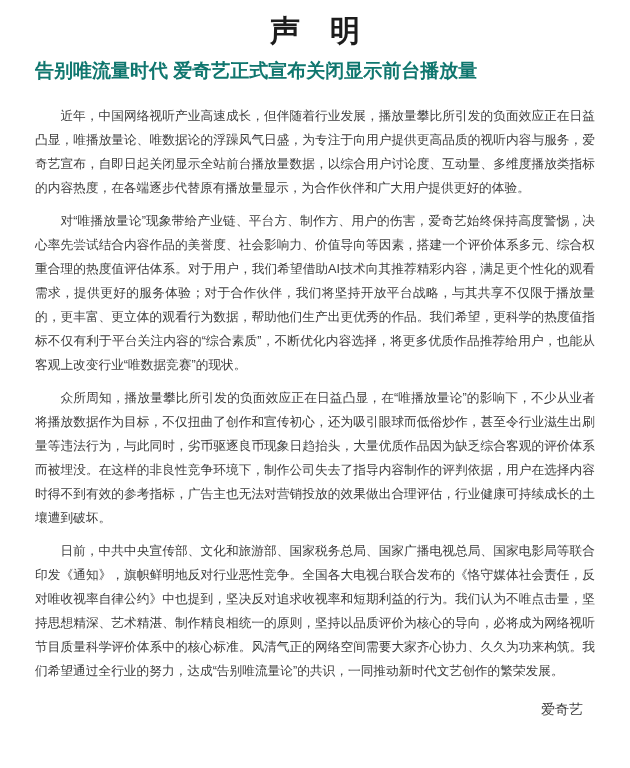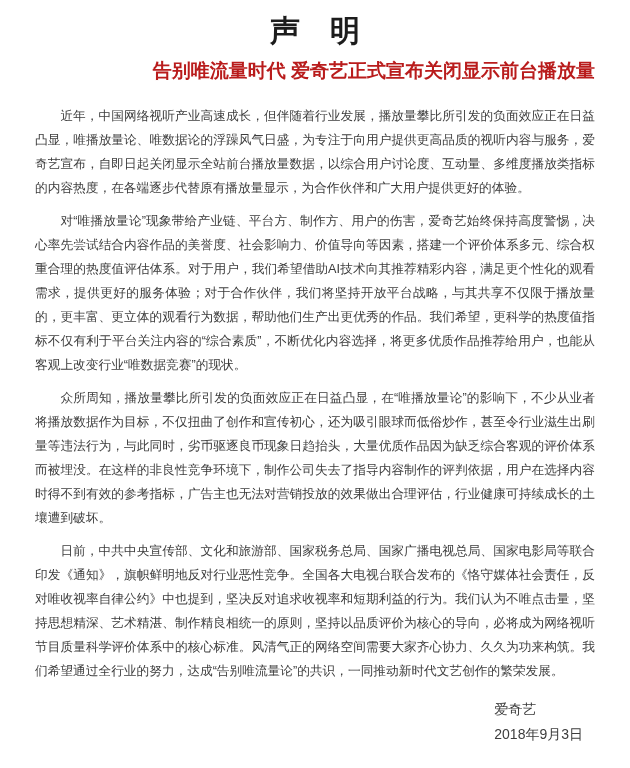--- a/index.html
+++ b/index.html
@@ -22,25 +22,25 @@
   }
   .doc-title {
     text-align: center;
     font-size: 30px;
     line-height: 34px;
     font-weight: bold;
     color: #1c1c1c;
     margin: 4px 0 0 0;
   }
   .doc-subtitle {
-    text-align: right;
+    text-align: left;
     font-size: 19px;
     line-height: 23px;
     font-weight: bold;
-    color: #b91c1c;
+    color: #0f766e;
     margin: 11px 0 0 0;
   }
   .doc-body {
     margin-top: 22px;
   }
   .doc-body p {
     font-size: 12.7px;
     line-height: 24px;
     color: #3c3c3c;
     text-align: justify;
@@ -48,21 +48,21 @@
     margin: 0 0 9px 0;
     letter-spacing: 0;
   }
   .signature {
     margin-top: 14px;
     text-align: right;
     padding-right: 12px;
   }
   .signature-inner {
     display: inline-block;
-    text-align: left;
+    text-align: right;
   }
   .signature-inner div {
     font-size: 14px;
     line-height: 25px;
     color: #3c3c3c;
   }
 </style>
 </head>
 <body>
 
@@ -75,17 +75,16 @@
   <div class="doc-body">
     <p>近年，中国网络视听产业高速成长，但伴随着行业发展，播放量攀比所引发的负面效应正在日益凸显，唯播放量论、唯数据论的浮躁风气日盛，为专注于向用户提供更高品质的视听内容与服务，爱奇艺宣布，自即日起关闭显示全站前台播放量数据，以综合用户讨论度、互动量、多维度播放类指标的内容热度，在各端逐步代替原有播放量显示，为合作伙伴和广大用户提供更好的体验。</p>
     <p>对“唯播放量论”现象带给产业链、平台方、制作方、用户的伤害，爱奇艺始终保持高度警惕，决心率先尝试结合内容作品的美誉度、社会影响力、价值导向等因素，搭建一个评价体系多元、综合权重合理的热度值评估体系。对于用户，我们希望借助AI技术向其推荐精彩内容，满足更个性化的观看需求，提供更好的服务体验；对于合作伙伴，我们将坚持开放平台战略，与其共享不仅限于播放量的，更丰富、更立体的观看行为数据，帮助他们生产出更优秀的作品。我们希望，更科学的热度值指标不仅有利于平台关注内容的“综合素质”，不断优化内容选择，将更多优质作品推荐给用户，也能从客观上改变行业“唯数据竞赛”的现状。</p>
     <p>众所周知，播放量攀比所引发的负面效应正在日益凸显，在“唯播放量论”的影响下，不少从业者将播放数据作为目标，不仅扭曲了创作和宣传初心，还为吸引眼球而低俗炒作，甚至令行业滋生出刷量等违法行为，与此同时，劣币驱逐良币现象日趋抬头，大量优质作品因为缺乏综合客观的评价体系而被埋没。在这样的非良性竞争环境下，制作公司失去了指导内容制作的评判依据，用户在选择内容时得不到有效的参考指标，广告主也无法对营销投放的效果做出合理评估，行业健康可持续成长的土壤遭到破坏。</p>
     <p>日前，中共中央宣传部、文化和旅游部、国家税务总局、国家广播电视总局、国家电影局等联合印发《通知》，旗帜鲜明地反对行业恶性竞争。全国各大电视台联合发布的《恪守媒体社会责任，反对唯收视率自律公约》中也提到，坚决反对追求收视率和短期利益的行为。我们认为不唯点击量，坚持思想精深、艺术精湛、制作精良相统一的原则，坚持以品质评价为核心的导向，必将成为网络视听节目质量科学评价体系中的核心标准。风清气正的网络空间需要大家齐心协力、久久为功来构筑。我们希望通过全行业的努力，达成“告别唯流量论”的共识，一同推动新时代文艺创作的繁荣发展。</p>
   </div>
 
   <div class="signature">
     <div class="signature-inner">
       <div>爱奇艺</div>
-      <div>2018年9月3日</div>
     </div>
   </div>
 
 </div>
 
 </body></html>

